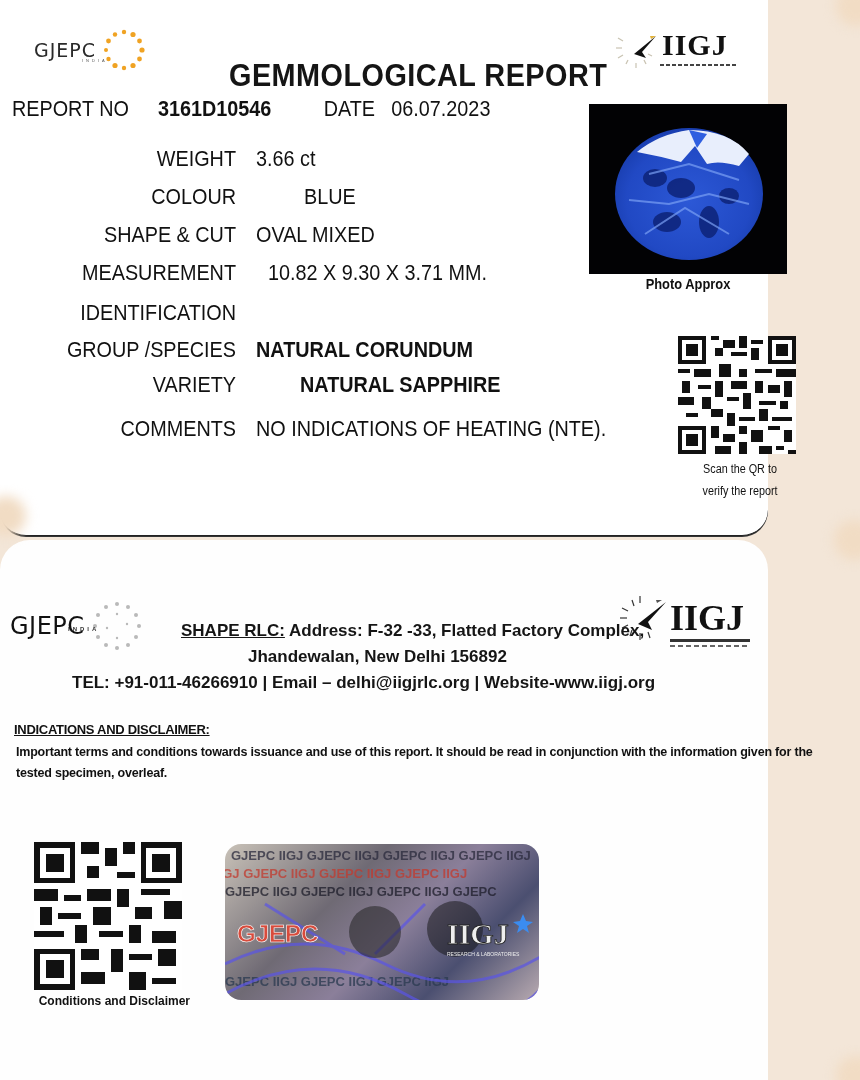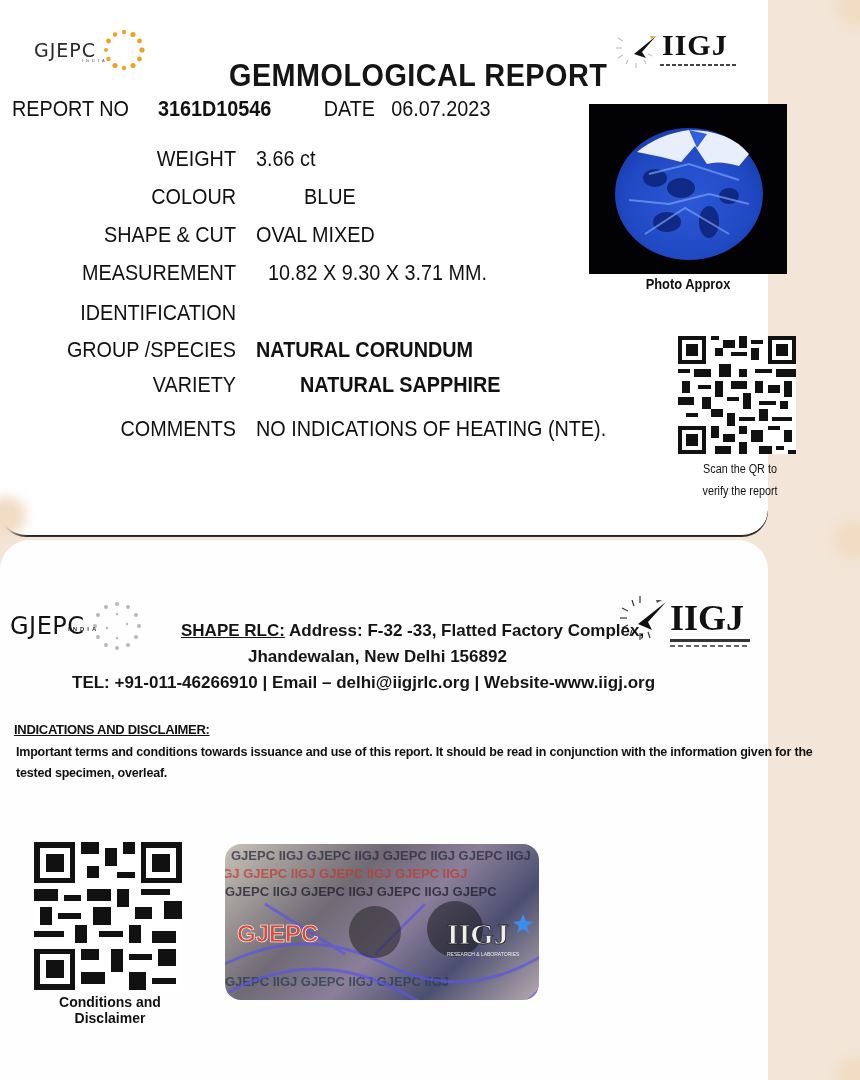--- a/index.html
+++ b/index.html
@@ -210,21 +210,21 @@
       line-height: 21px;
       letter-spacing: -0.2px;
     }
 
     .qr-back {
       position: absolute; left: 34px; top: 302px;
       width: 148px; height: 148px;
     }
     .qr-back-caption {
       position: absolute; left: 30px; top: 454px; width: 160px;
-      text-align: center; font-size: 14px; font-weight: bold;
+      text-align: right; font-size: 12px; font-weight: bold;
     }
     .hologram {
       position: absolute; left: 193px; top: 304px;
       width: 314px; height: 156px;
       border-radius: 16px;
       overflow: hidden;
       background: linear-gradient(135deg,#c9c2b8 0%,#6f6a74 35%,#8b7f9a 55%,#4b4f70 75%,#b8aab0 100%);
       margin-left: 32px;
     }
     .hologram svg { width: 100%; height: 100%; display:block; }

